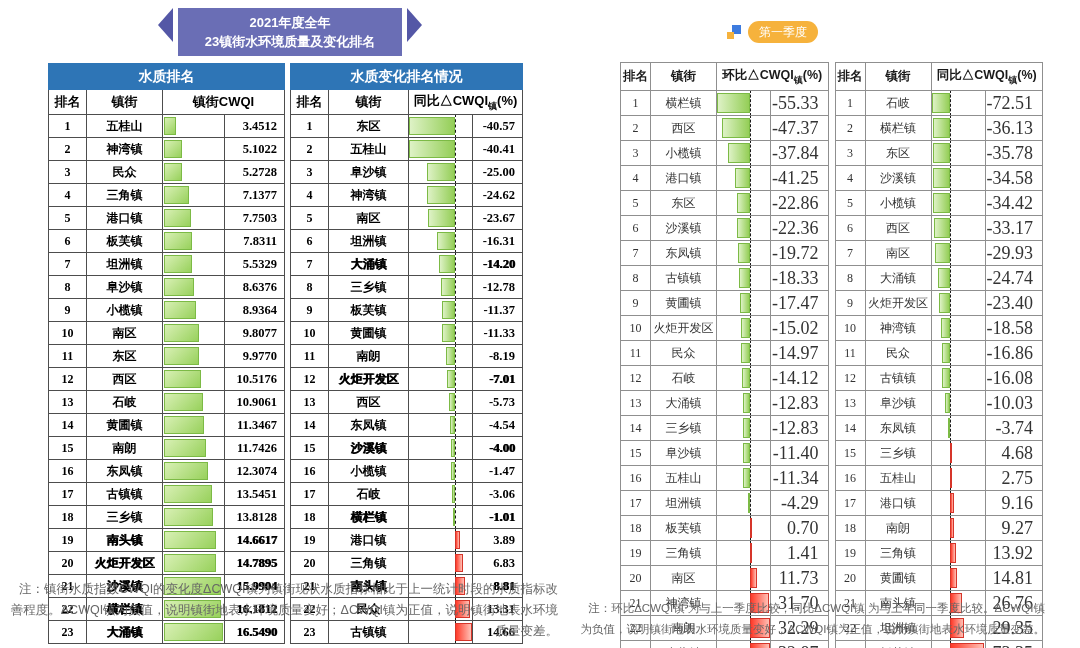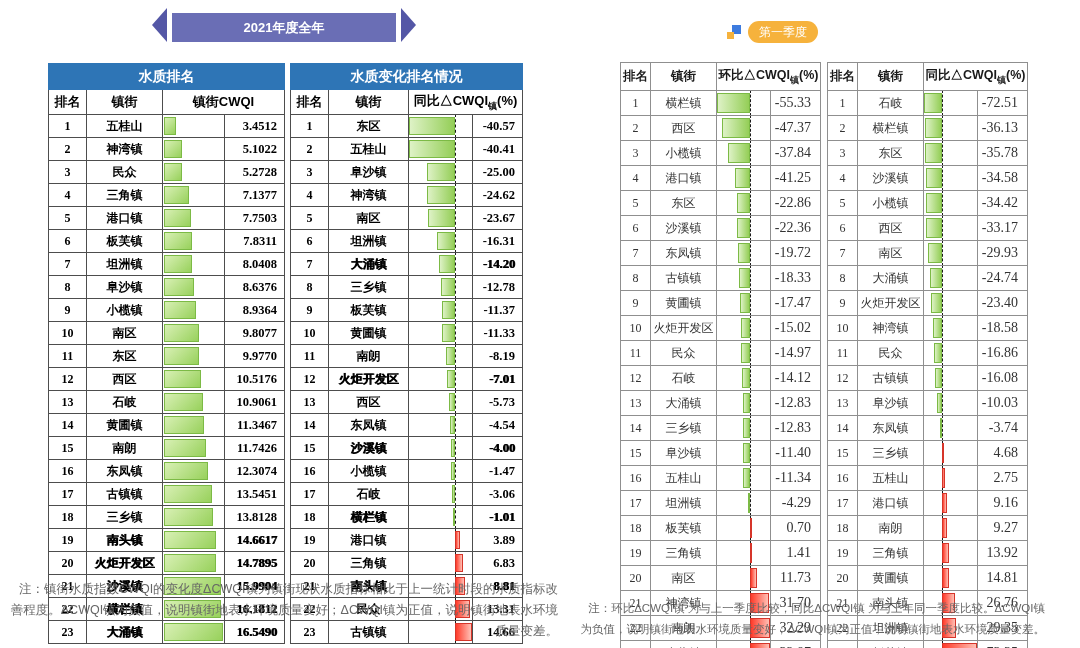--- a/index.html
+++ b/index.html
@@ -1,19 +1,19 @@
 <!DOCTYPE html>
 <html><head>
 <meta charset="utf-8">
 <style>
   html,body{margin:0;padding:0;background:#fff;font-family:"Liberation Sans",sans-serif;}
   .page{position:relative;width:1080px;height:648px;background:#fff;overflow:hidden;}
 
   
-  .banner-wrap{position:absolute;left:152px;top:8px;display:flex;align-items:flex-end;}
+  .banner-wrap{position:absolute;left:158px;top:8px;display:flex;align-items:flex-start;}
   .arrow{width:0;height:0;border-top:17px solid transparent;border-bottom:17px solid transparent;}
   .arrow.left{border-right:15px solid #5457A6;margin-right:5px;}
   .arrow.right{border-left:15px solid #5457A6;margin-left:5px;}
   .banner{background:#6A6EB5;color:#fff;text-align:center;width:216px;padding:5px 4px;font-size:13px;line-height:19px;font-weight:bold;}
 
   
   table{border-collapse:collapse;table-layout:fixed;background:#fff;}
   td,th{overflow:hidden;white-space:nowrap;}
 
   
@@ -24,21 +24,21 @@
   .ltab td{border:1px solid #4d4d4d;height:20px;font-size:12px;font-weight:bold;color:#000;text-align:center;}
   .ltab td.val{font-family:"Liberation Serif",serif;text-align:right;padding-right:7px;font-size:12.5px;}
   .ltab td.rk{font-family:"Liberation Serif",serif;}
   .em{text-shadow:.7px 0 0 currentColor;}
 
   
   .rtab-wrap{position:absolute;left:620px;top:62px;display:flex;gap:6px;}
   .rtab{border:1px solid #8f8f8f;}
   .rtab th{border:1px solid #8f8f8f;font-size:12.5px;height:25px;color:#1a1a1a;}
   .rtab td{border:1px solid #8f8f8f;height:22px;font-size:12px;color:#333;text-align:center;}
-  .rtab td.val{font-family:"Liberation Serif",serif;text-align:right;padding-right:9px;font-size:14px;}
+  .rtab td.val{font-family:"Liberation Serif",serif;text-align:right;padding-right:9px;font-size:18px;}
   .rtab td.rk{font-family:"Liberation Serif",serif;}
 
   
   td.barcell{position:relative;padding:0;}
   .axis{position:absolute;top:-1px;bottom:-1px;width:0;border-left:1px dashed #1a1a1a;}
   .bar{position:absolute;top:2px;bottom:2px;box-sizing:border-box;}
   .bar.cwqi{background:linear-gradient(135deg,#d8f0b4,#98d15c);border:1px solid #7cba45;}
   .bar.neg{background:linear-gradient(to left,#94ce57,#def2c6);border:1px solid #7cba45;}
   .bar.pos{background:linear-gradient(to right,#ff3b2a,#ffc0b5);border:1px solid #d6352a;}
 
@@ -60,20 +60,21 @@
 </style>
 </head>
 <body>
 
 <div class="page">
 
   <div class="banner-wrap">
     <div class="arrow left"></div>
     <div class="banner">
       <div>2021年度全年</div>
+      <div>23镇街水环境质量及变化排名</div>
     </div>
     <div class="arrow right"></div>
   </div>
 
   <div class="left-tables">
     <table class="ltab">
       <colgroup>
           <col style="width:38px">
           <col style="width:76px">
           <col style="width:62px">
@@ -137,21 +138,21 @@
               <div class="bar cwqi" style="left: 1%; width: 45.9011%;"></div>
             </td>
             <td class="val">7.8311</td>
           </tr>
           <tr>
             <td class="rk">7</td>
             <td>坦洲镇</td>
             <td class="barcell">
               <div class="bar cwqi" style="left: 1%; width: 47.1302%;"></div>
             </td>
-            <td class="val">8.0408</td>
+            <td class="val">5.5329</td>
           </tr>
           <tr>
             <td class="rk">8</td>
             <td>阜沙镇</td>
             <td class="barcell">
               <div class="bar cwqi" style="left: 1%; width: 50.6283%;"></div>
             </td>
             <td class="val">8.6376</td>
           </tr>
           <tr>

